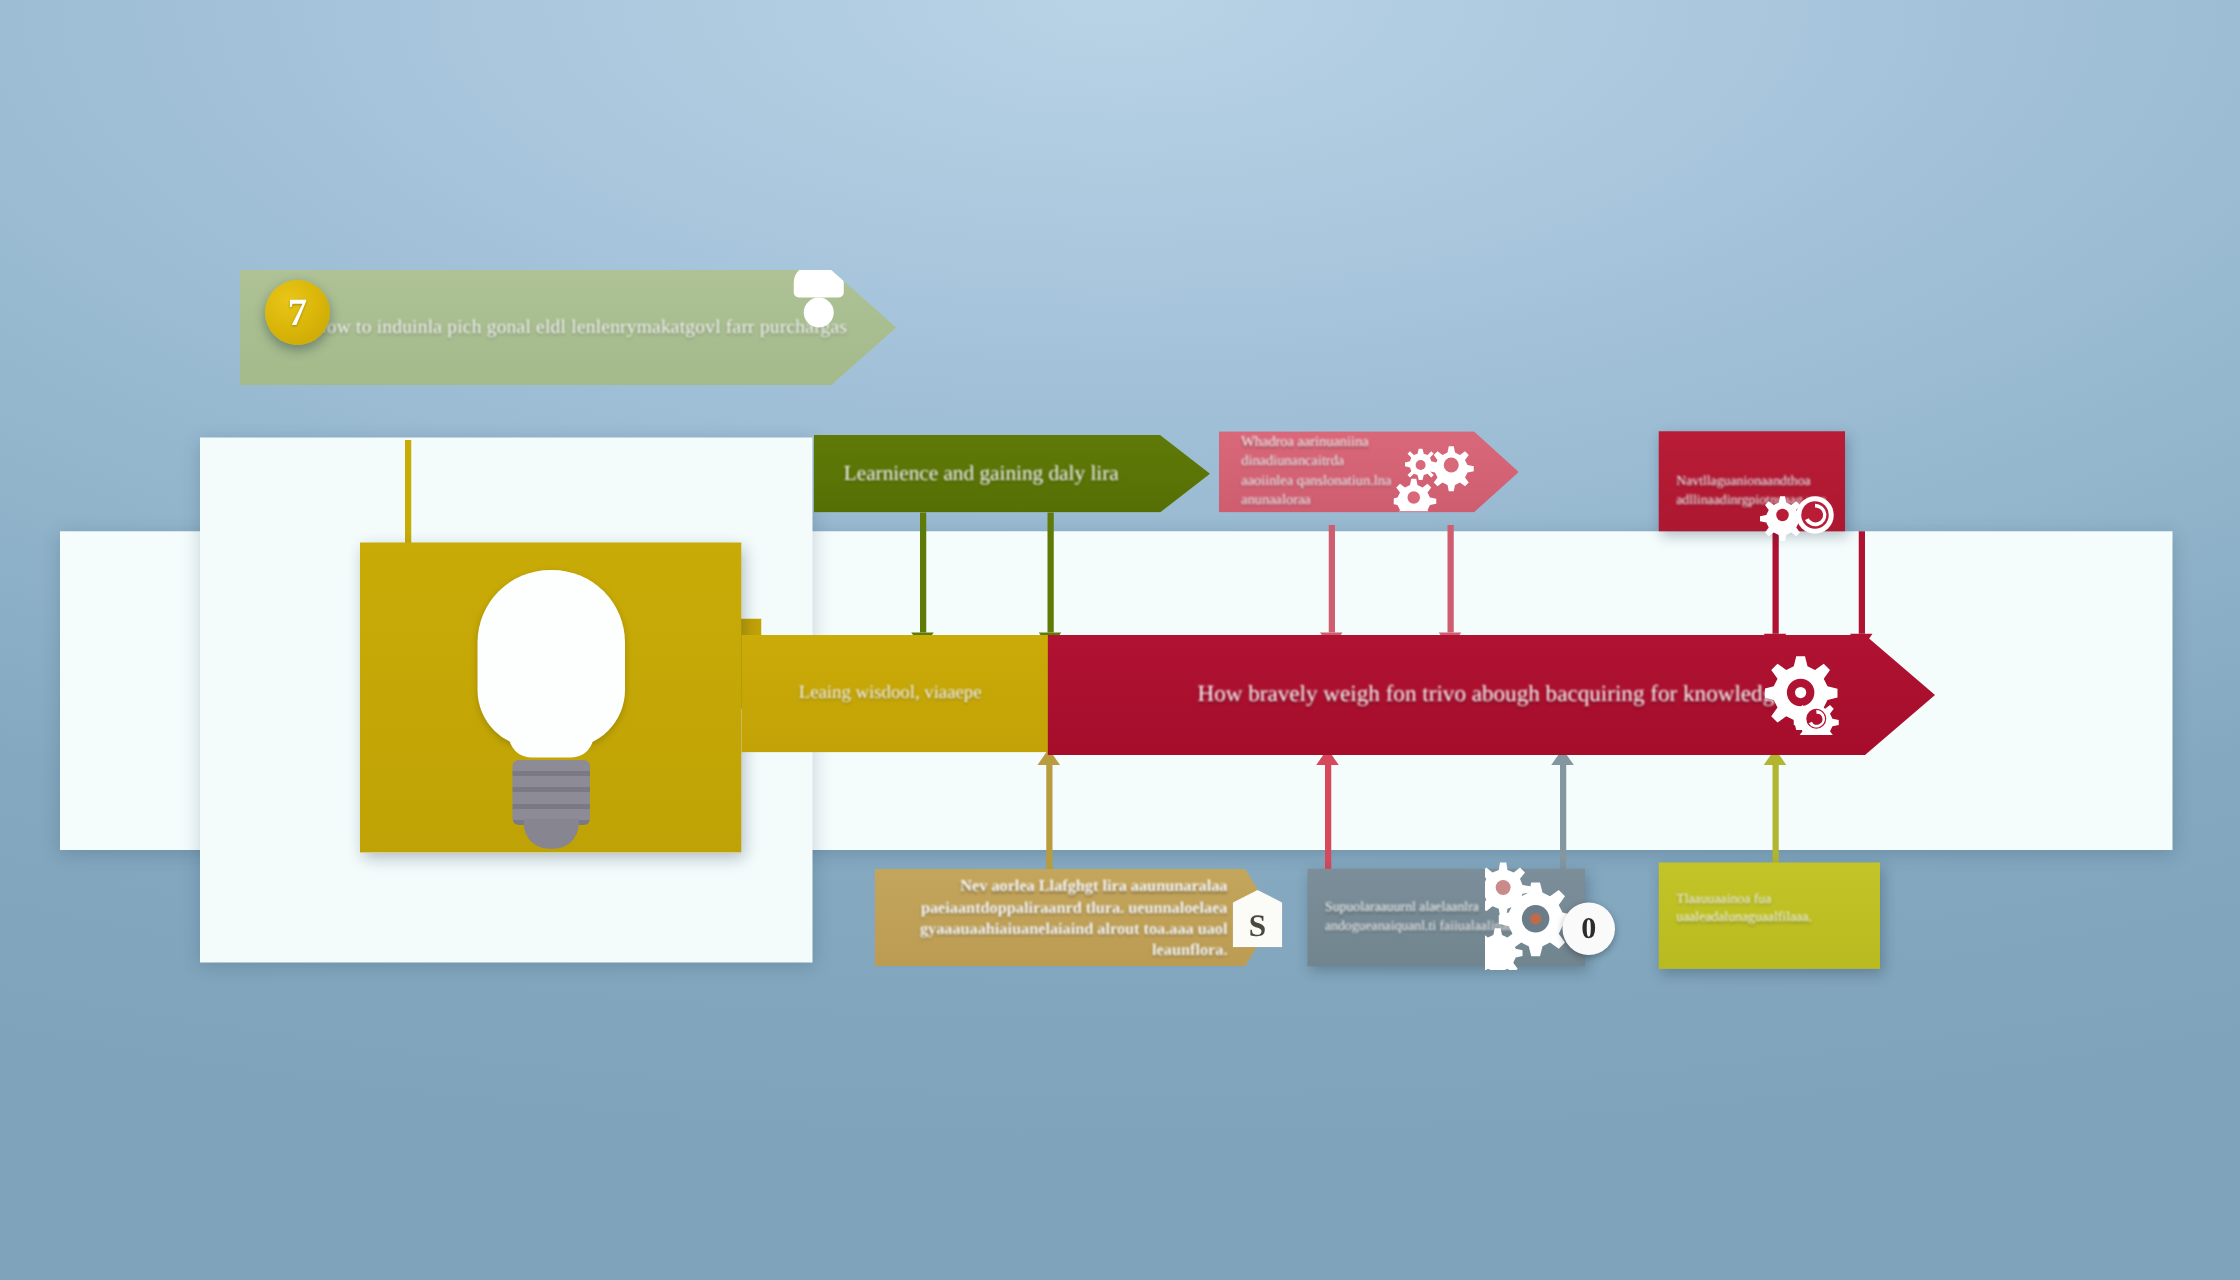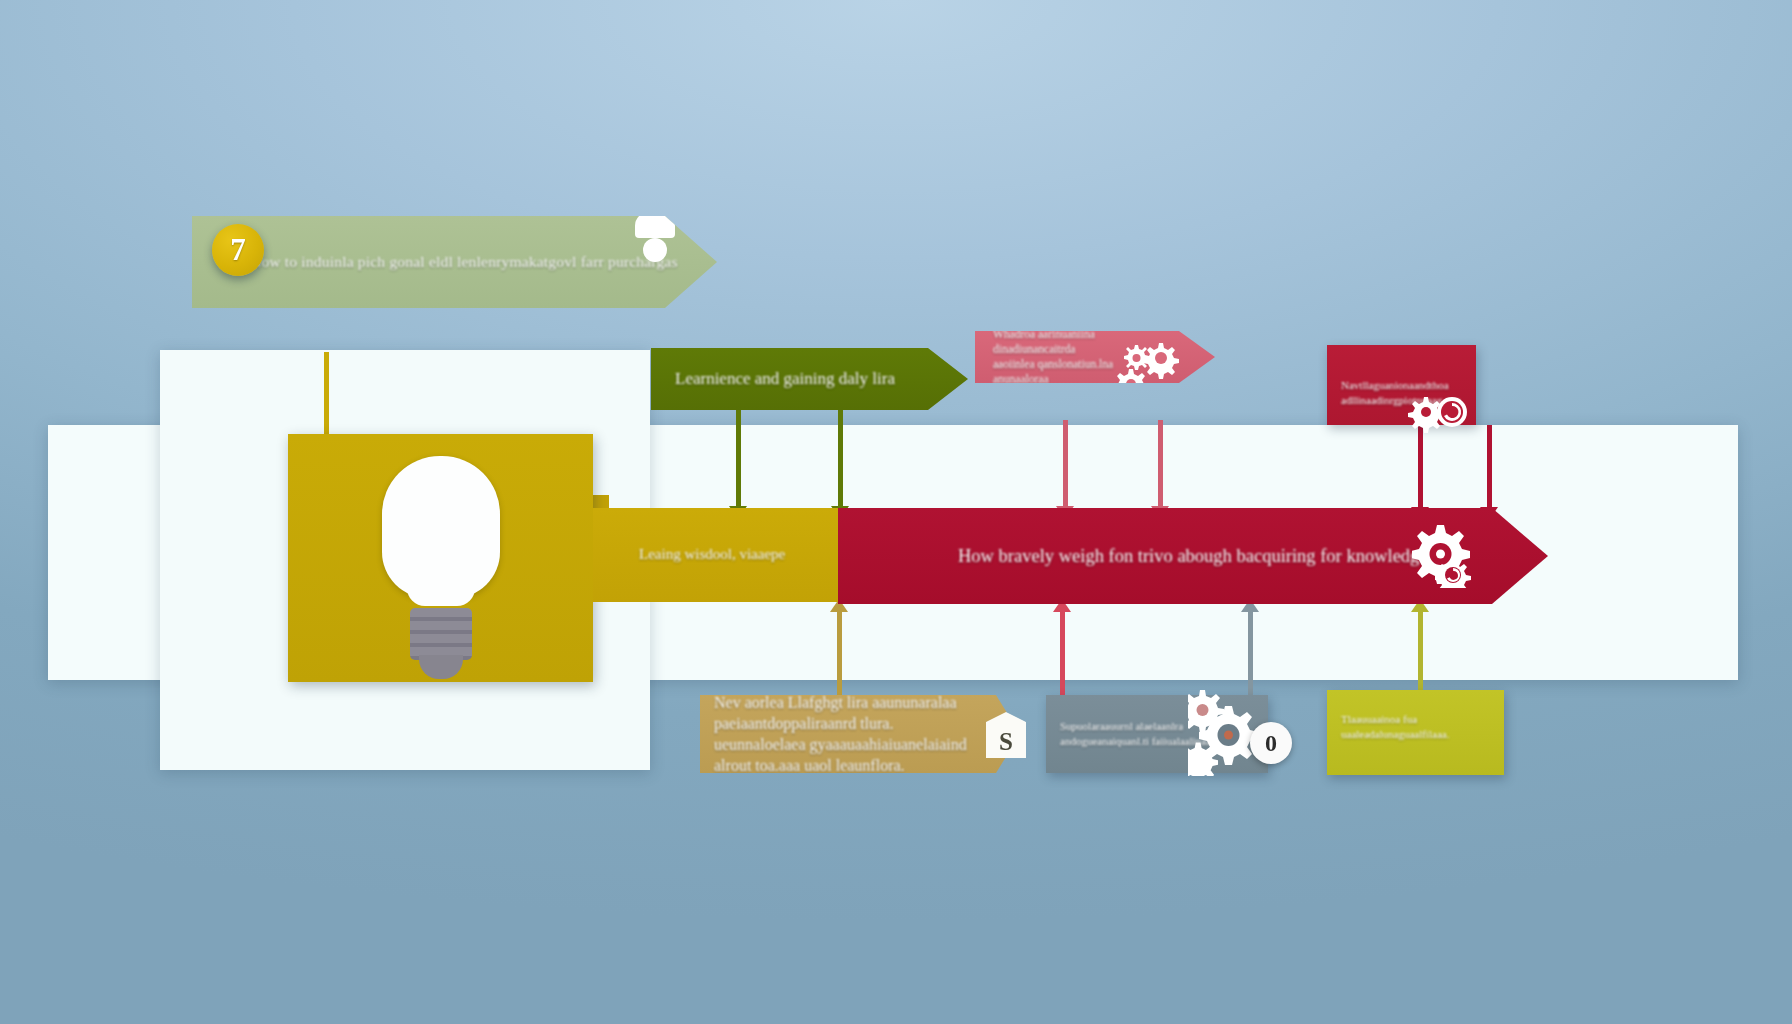--- a/index.html
+++ b/index.html
@@ -44,21 +44,21 @@
   #chev-olive{
     left:651px;top:348px;width:317px;height:62px;
     background:linear-gradient(180deg,#5f7a07 0%,#566f05 100%);
     clip-path:polygon(0 0, calc(100% - 40px) 0, 100% 50%, calc(100% - 40px) 100%, 0 100%);
     padding-left:24px;box-sizing:border-box;
   }
   #chev-olive .txt{font-size:17px;filter:blur(.85px);}
 
   
   #chev-rose{
-    left:975px;top:331px;width:240px;height:52px;
+    left:975px;top:345px;width:240px;height:65px;
     background:linear-gradient(180deg,#d9687a 0%,#cf5d70 100%);
     clip-path:polygon(0 0, calc(100% - 36px) 0, 100% 50%, calc(100% - 36px) 100%, 0 100%);
     padding-left:18px;box-sizing:border-box;
   }
   #chev-rose .txt{font-size:11.5px;filter:blur(.8px);width:124px;}
 
   
   #card-crimson{
     left:1327px;top:345px;width:149px;height:80px;
     background:linear-gradient(180deg,#b91c37 0%,#ad1730 100%);
@@ -92,21 +92,21 @@
   }
   #chev-main .txt{font-size:18.5px;filter:blur(.8px);}
 
   
   #chev-tan{
     left:700px;top:695px;width:320px;height:78px;
     background:linear-gradient(180deg,#c4a55c 0%,#bb9c52 100%);
     clip-path:polygon(0 0, calc(100% - 24px) 0, 100% 50%, calc(100% - 24px) 100%, 0 100%);
     padding-left:14px;box-sizing:border-box;
   }
-  #chev-tan .txt{font-size:16px;text-align:left;filter:blur(.85px);width:268px;}
+  #chev-tan .txt{font-size:13px;text-align:right;filter:blur(.85px);width:268px;font-weight:bold;}
 
   
   #card-slate{
     position:absolute;left:1046px;top:695px;width:222px;height:78px;
     background:linear-gradient(180deg,#7b8e99 0%,#71858f 100%);
     box-shadow:2px 4px 10px rgba(20,40,60,.28);
     display:flex;align-items:center;padding-left:14px;box-sizing:border-box;
   }
   #card-slate .txt{color:#fff;font-size:11px;filter:blur(.85px);width:190px;
                    text-shadow:0 1px 2px rgba(0,0,0,.45);line-height:1.35;}

